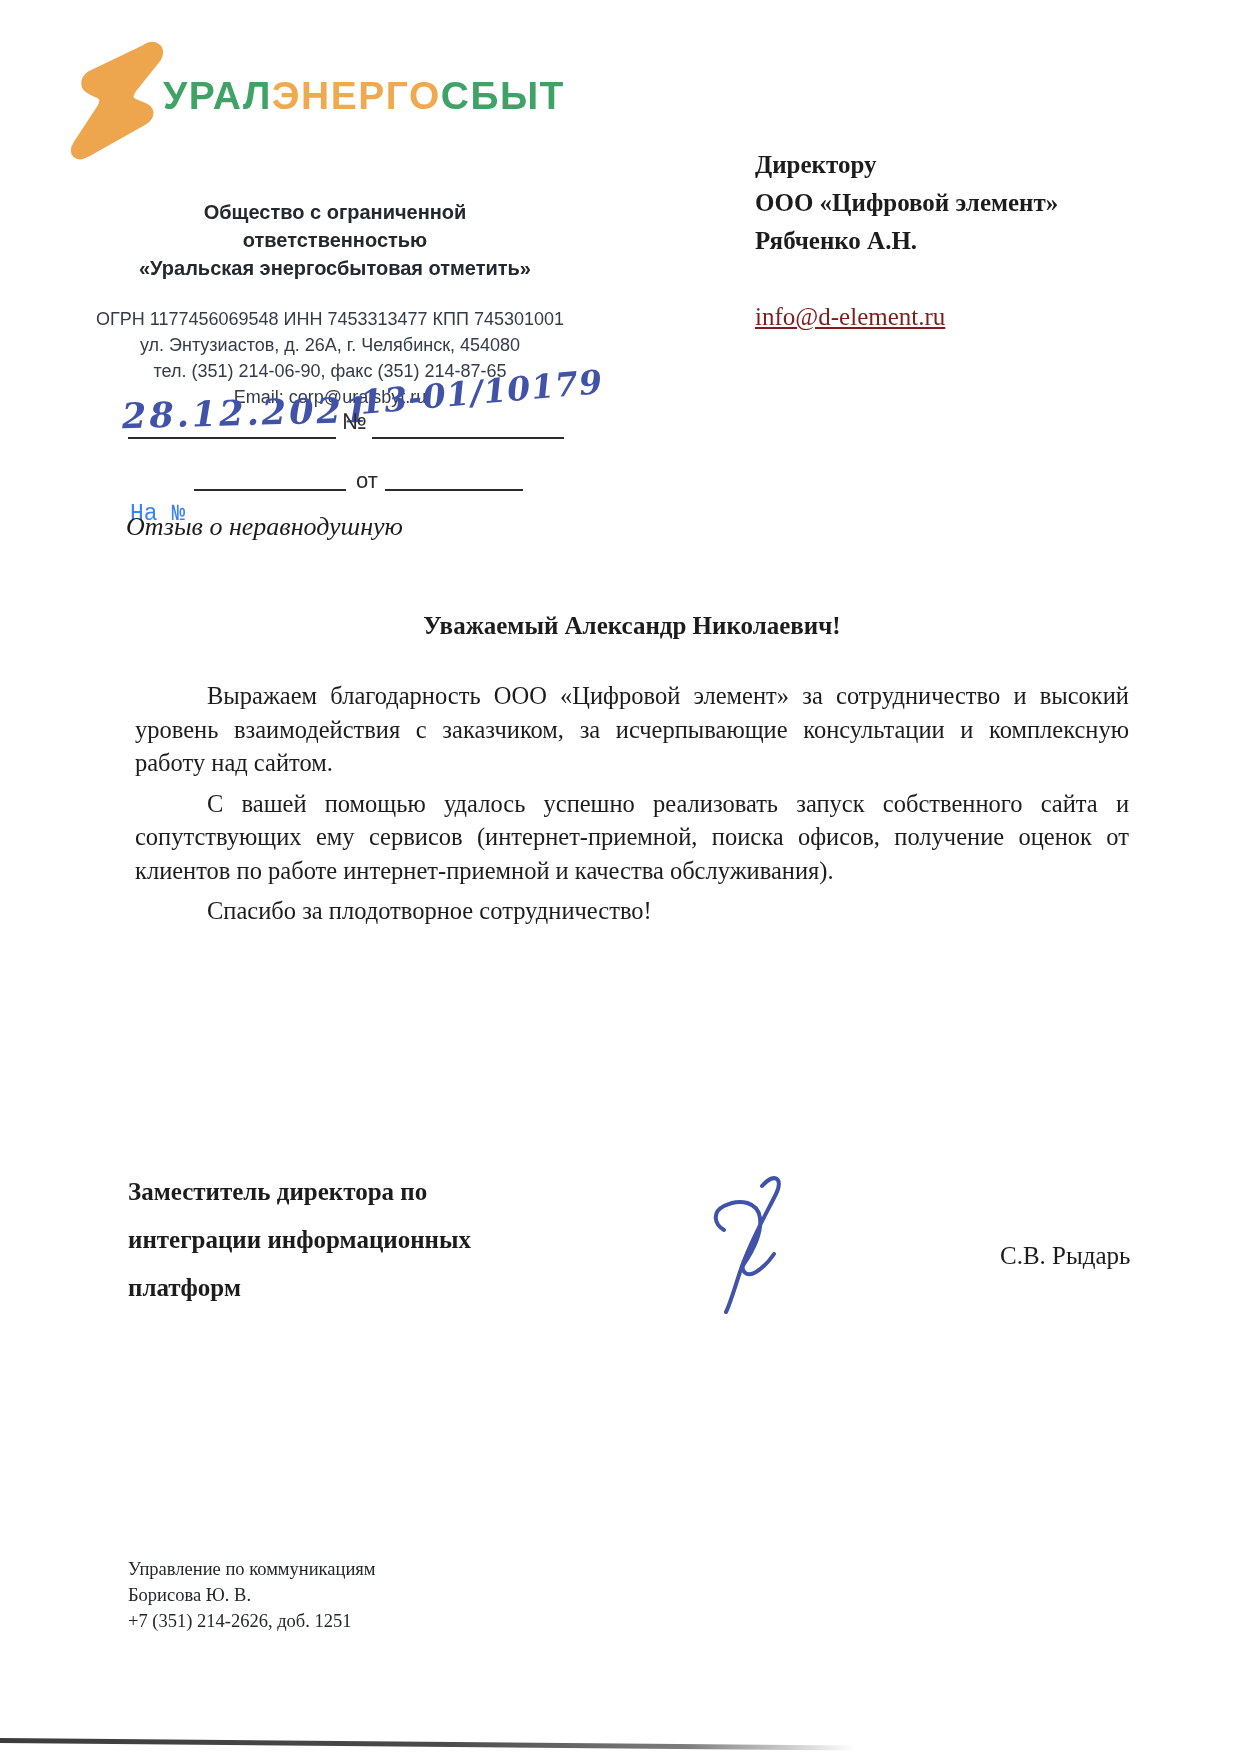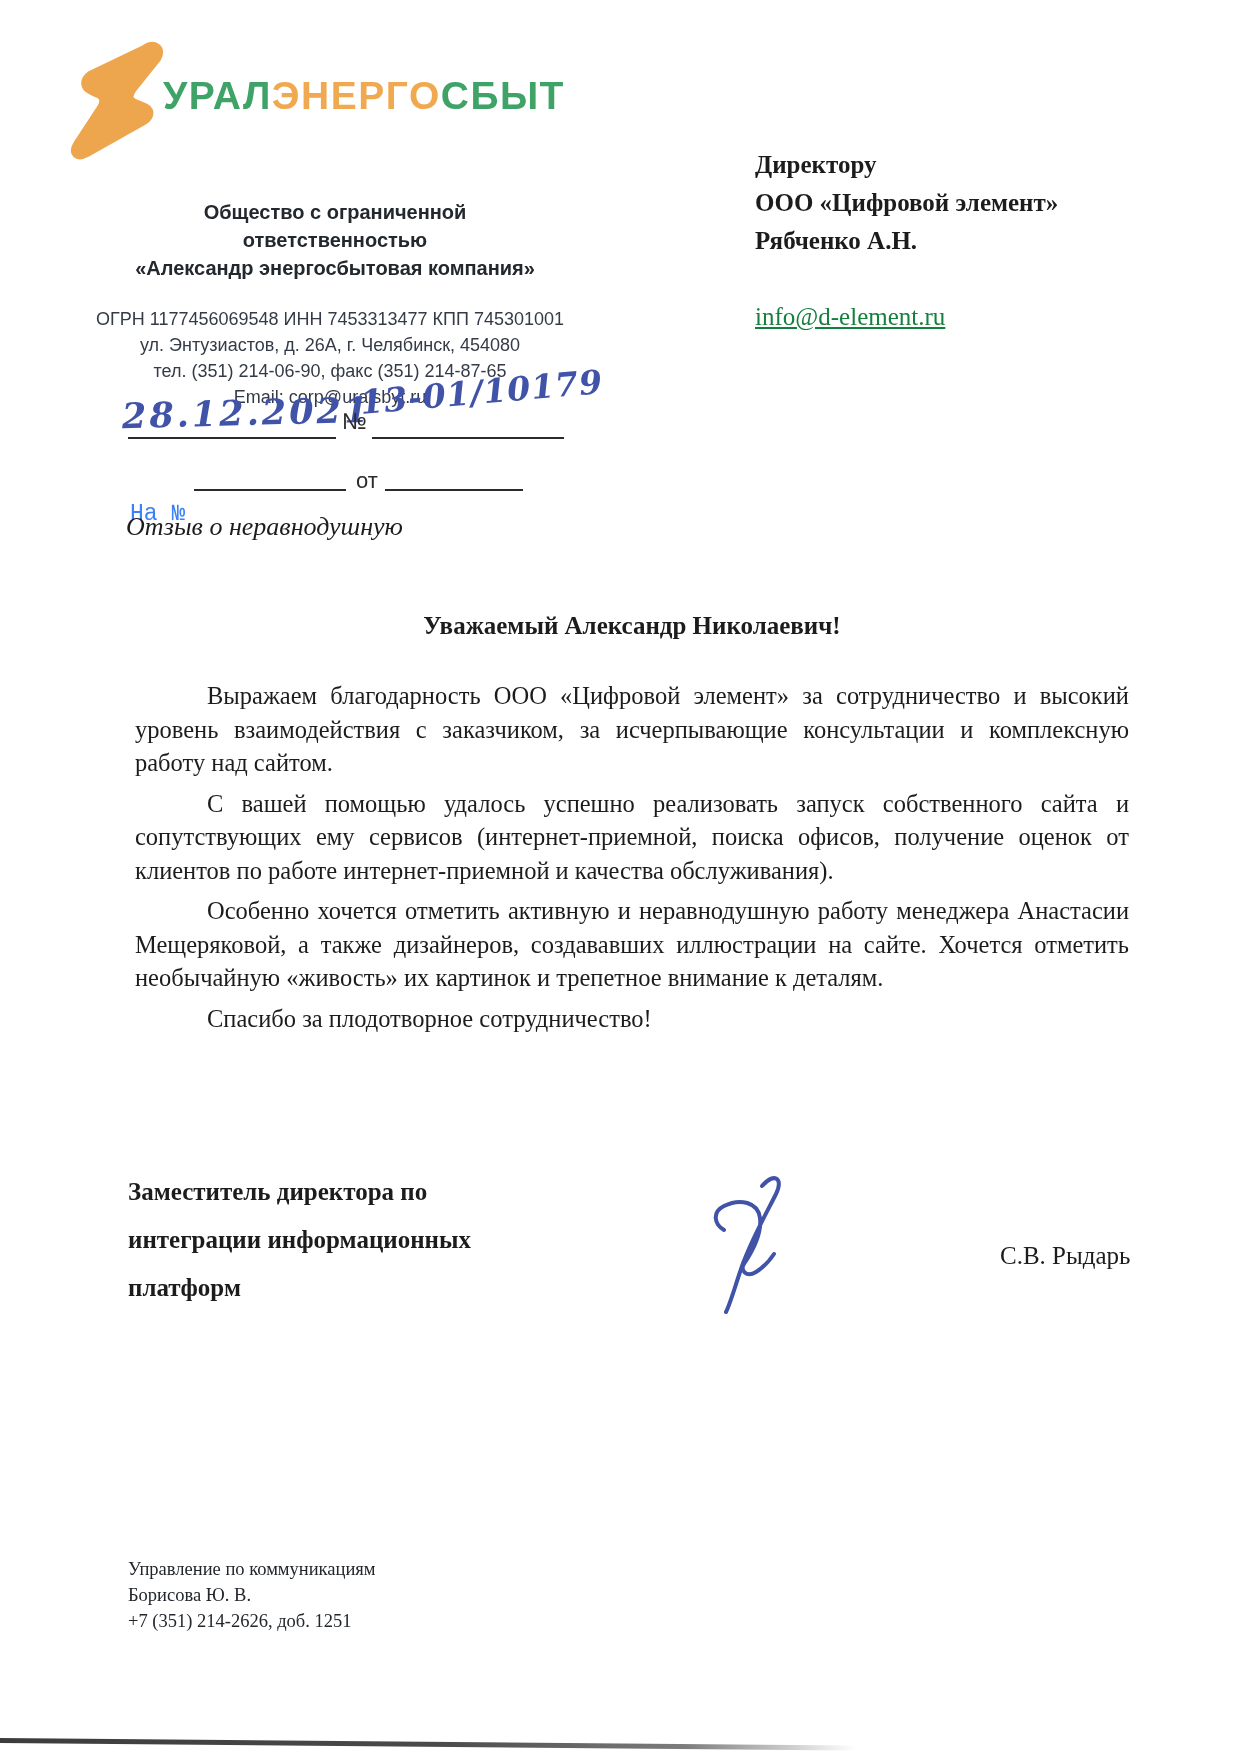--- a/index.html
+++ b/index.html
@@ -133,55 +133,54 @@
   <svg class="abs logo-bolt" viewBox="0 0 110 120">
     <path d="M76 8 C86 1 96 7 90 18 L66 48 C61 55 63 59 70 61 L75 63 C84 66 85 73 77 79 L22 110 C11 116 5 110 11 100 L34 65 C38 58 36 54 29 52 L25 50 C16 46 17 38 24 33 Z" stroke-width="6" stroke-linejoin="round" stroke="#EDA64D" style="fill: rgb(237, 166, 77);"></path>
   </svg>
   <div class="abs logo-word">
     <span style="color: rgb(63, 163, 104);">УРАЛ</span><span style="color: rgb(240, 169, 78);">ЭНЕРГО</span><span style="color: rgb(63, 163, 104);">СБЫТ</span>
   </div>
 
   <div class="abs sender-name">
     <div>Общество с ограниченной</div>
     <div>ответственностью</div>
-    <div>«Александр энергосбытовая компания»</div>
+    <div>«Уральская энергосбытовая отметить»</div>
   </div>
   <div class="abs sender-details">
     <div>ОГРН 1177456069548 ИНН 7453313477 КПП 745301001</div>
     <div>ул. Энтузиастов, д. 26А, г. Челябинск, 454080</div>
     <div>тел. (351) 214-06-90, факс (351) 214-87-65</div>
     <div>Email: corp@uralsbyt.ru</div>
   </div>
 
   <div class="abs recipient">
     <div>Директору</div>
     <div>ООО «Цифровой элемент»</div>
     <div>Рябченко А.Н.</div>
   </div>
-  <div class="abs recipient-email" style="color: #15803d;">info@d-element.ru</div>
+  <div class="abs recipient-email" style="color: #7f1d1d;">info@d-element.ru</div>
 
   <div class="abs hand hand-date" style="color: rgb(65, 83, 168);">28.12.2021</div>
   <div class="rule rule-date"></div>
   <div class="abs no-sign">№</div>
   <div class="abs hand hand-number" style="color: rgb(65, 83, 168);">13-01/10179</div>
   <div class="rule rule-number"></div>
 
   <div class="abs reply-prefix">На №</div>
   <div class="rule rule-reply-no"></div>
   <div class="abs reply-from">от</div>
   <div class="rule rule-reply-from"></div>
 
   <div class="abs subject">Отзыв о неравнодушную</div>
 
   <div class="abs salutation">Уважаемый Александр Николаевич!</div>
 
   <div class="abs body-text">
     <p>Выражаем благодарность ООО «Цифровой элемент» за сотрудничество и высокий уровень взаимодействия с заказчиком, за исчерпывающие консультации и комплексную работу над сайтом.</p>
     <p>С вашей помощью удалось успешно реализовать запуск собственного сайта и сопутствующих ему сервисов (интернет-приемной, поиска офисов, получение оценок от клиентов по работе интернет-приемной и качества обслуживания).</p>
-    <p>Особенно хочется отметить активную и неравнодушную работу менеджера Анастасии Мещеряковой, а также дизайнеров, создававших иллюстрации на сайте. Хочется отметить необычайную «живость» их картинок и трепетное внимание к деталям.</p>
     <p>Спасибо за плодотворное сотрудничество!</p>
   </div>
 
   <div class="abs sig-title">
     <div>Заместитель директора по</div>
     <div>интеграции информационных</div>
     <div>платформ</div>
   </div>
   <svg class="abs sig-stroke" viewBox="0 0 115 155">
     <path fill="none" stroke-width="4" stroke-linecap="round" d="M62 18 C74 4 84 10 76 26 C66 46 48 78 40 104 C34 122 30 136 26 144 M24 62 C14 56 12 44 24 38 C40 30 58 34 60 50 C62 66 52 84 44 96 C40 102 46 110 56 104 C64 99 70 92 74 86" style="stroke: rgb(65, 83, 168);"></path>

